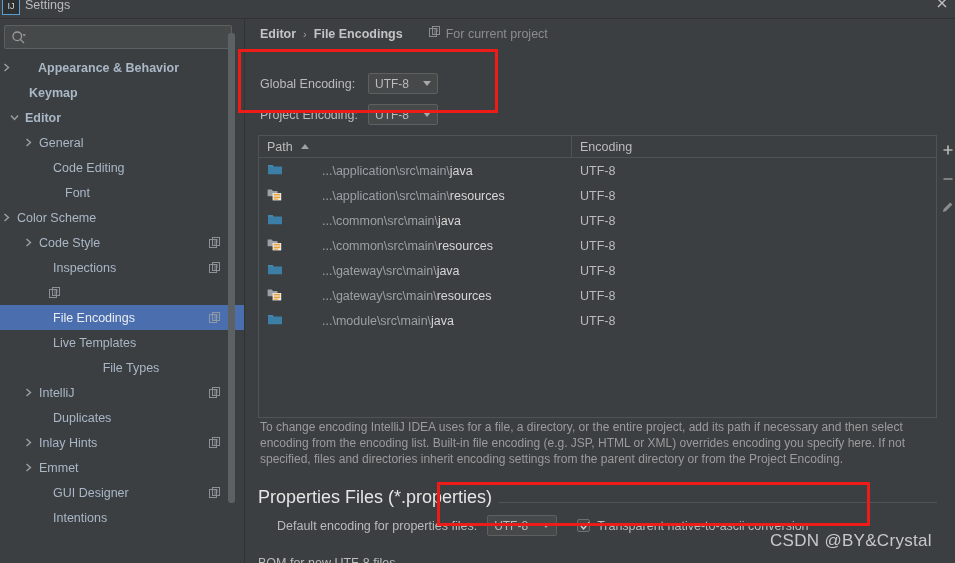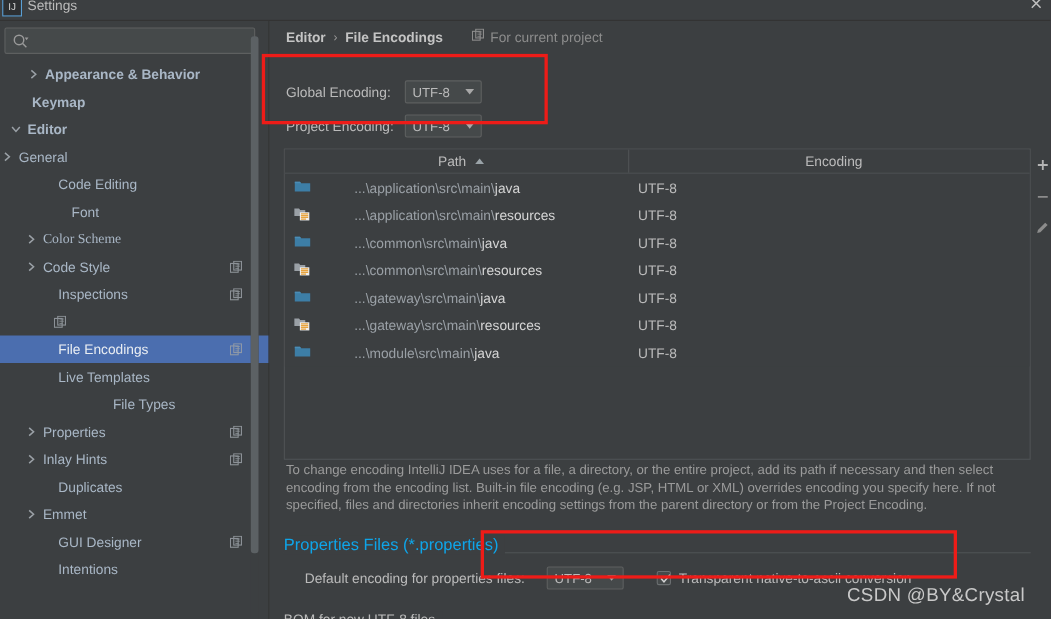--- a/index.html
+++ b/index.html
@@ -201,21 +201,20 @@
     border-bottom: 1px solid #4f5355;
     color: #bbbbbb;
     font-size: 12.5px;
     align-items: center;
   }
   .th {
     padding-left: 8px;
     height: 100%;
     display: flex; align-items: center;
     cursor: pointer;
-    justify-content: center;
   }
   .th.path { width: 313px; border-right: 1px solid #4f5355; }
   .th.enc  { flex: 1 1 auto; }
   .sort-arrow {
     margin-left: 8px;
     width: 0; height: 0;
     border-left: 4px solid transparent;
     border-right: 4px solid transparent;
     border-bottom: 5px solid #9aa3a8;
   }
@@ -262,37 +261,36 @@
     position: absolute; left: 15px; top: 400px;
     width: 676px;
     color: #9b9b9b;
     font-size: 12px;
     line-height: 16px;
   }
 
   
   .group-title {
     position: absolute; left: 13px; top: 468px;
-    font-size: 15px;
-    color: #0ea5e9;
+    font-size: 18px;
+    color: #e5e5e5;
     background: #3c3f41;
     padding-right: 6px;
     z-index: 2;
   }
   .group-line {
     position: absolute; left: 13px; top: 483px;
     width: 679px; height: 1px;
     background: #4f5355;
   }
   .prop-row {
     position: absolute; left: 32px; top: 496px;
     display: flex; align-items: center;
     font-size: 12.5px;
     color: #bbbbbb;
-    gap: 10px;
   }
   .prop-row .plabel { margin-right: 10px; }
   .checkbox-wrap {
     display: flex; align-items: center;
     margin-left: 20px;
     cursor: pointer;
   }
   .cb {
     width: 13px; height: 13px;
     background: #45494a;
@@ -355,21 +353,21 @@
             <circle cx="6.3" cy="6.3" r="4.3" stroke="#9a9a9a" stroke-width="1.3" fill="none"></circle>
             <path d="M9.6 9.6 L13 13" stroke="#9a9a9a" stroke-width="1.3"></path>
             <path d="M11.5 4.2 l3.4 0 l-1.7 2.4 z" fill="#9a9a9a"></path>
           </svg>
         </span>
         <input class="search-input" type="text" placeholder="" style="">
       </div>
     </div>
 
     <div class="tree" id="tree">
-        <div class="tree-row" style="padding-left: 24px;">
+        <div class="tree-row" style="padding-left: 0; gap: 21px;">
           <span class="tree-arrow">
             <svg width="13" height="13" viewBox="0 0 13 13">
               <path d="M4.5 3 L8.5 6.5 L4.5 10" stroke="#9aa0a6" stroke-width="1.4" fill="none"></path>
             </svg>
           </span>
           <span class="tree-label" style="margin-left: 4px; font-weight: bold;">Appearance &amp; Behavior</span>
           <span class="tree-badge hidden">
             <svg width="12" height="12" viewBox="0 0 12 12">
               <rect x="0.5" y="2.5" width="7" height="8" stroke="#9aa0a6" stroke-width="1" fill="none"></rect>
               <rect x="3.5" y="0.5" width="7" height="8" stroke="#9aa0a6" stroke-width="1" fill="none"></rect>
@@ -400,71 +398,71 @@
           </span>
           <span class="tree-label" style="margin-left: 4px; font-weight: bold;">Editor</span>
           <span class="tree-badge hidden">
             <svg width="12" height="12" viewBox="0 0 12 12">
               <rect x="0.5" y="2.5" width="7" height="8" stroke="#9aa0a6" stroke-width="1" fill="none"></rect>
               <rect x="3.5" y="0.5" width="7" height="8" stroke="#9aa0a6" stroke-width="1" fill="none"></rect>
               <path d="M5 3 h4 M5 5 h4 M5 7 h3" stroke="#9aa0a6" stroke-width="0.8"></path>
             </svg>
           </span>
         </div>
+        <div class="tree-row" style="padding-left: 22px;">
+          <span class="tree-arrow">
+            <svg width="13" height="13" viewBox="0 0 13 13">
+              <path d="M4.5 3 L8.5 6.5 L4.5 10" stroke="#9aa0a6" stroke-width="1.4" fill="none"></path>
+            </svg>
+          </span>
+          <span class="tree-label" style="margin-left: 4px;">General</span>
+          <span class="tree-badge hidden">
+            <svg width="12" height="12" viewBox="0 0 12 12">
+              <rect x="0.5" y="2.5" width="7" height="8" stroke="#9aa0a6" stroke-width="1" fill="none"></rect>
+              <rect x="3.5" y="0.5" width="7" height="8" stroke="#9aa0a6" stroke-width="1" fill="none"></rect>
+              <path d="M5 3 h4 M5 5 h4 M5 7 h3" stroke="#9aa0a6" stroke-width="0.8"></path>
+            </svg>
+          </span>
+        </div>
+        <div class="tree-row" style="padding-left: 36px;">
+          <span class="tree-arrow none">
+            <svg width="13" height="13" viewBox="0 0 13 13">
+              <path d="M4.5 3 L8.5 6.5 L4.5 10" stroke="#9aa0a6" stroke-width="1.4" fill="none"></path>
+            </svg>
+          </span>
+          <span class="tree-label" style="margin-left: 4px;">Code Editing</span>
+          <span class="tree-badge hidden">
+            <svg width="12" height="12" viewBox="0 0 12 12">
+              <rect x="0.5" y="2.5" width="7" height="8" stroke="#9aa0a6" stroke-width="1" fill="none"></rect>
+              <rect x="3.5" y="0.5" width="7" height="8" stroke="#9aa0a6" stroke-width="1" fill="none"></rect>
+              <path d="M5 3 h4 M5 5 h4 M5 7 h3" stroke="#9aa0a6" stroke-width="0.8"></path>
+            </svg>
+          </span>
+        </div>
+        <div class="tree-row" style="padding-left: 48px;">
+          <span class="tree-arrow none">
+            <svg width="13" height="13" viewBox="0 0 13 13">
+              <path d="M4.5 3 L8.5 6.5 L4.5 10" stroke="#9aa0a6" stroke-width="1.4" fill="none"></path>
+            </svg>
+          </span>
+          <span class="tree-label" style="margin-left: 4px;">Font</span>
+          <span class="tree-badge hidden">
+            <svg width="12" height="12" viewBox="0 0 12 12">
+              <rect x="0.5" y="2.5" width="7" height="8" stroke="#9aa0a6" stroke-width="1" fill="none"></rect>
+              <rect x="3.5" y="0.5" width="7" height="8" stroke="#9aa0a6" stroke-width="1" fill="none"></rect>
+              <path d="M5 3 h4 M5 5 h4 M5 7 h3" stroke="#9aa0a6" stroke-width="0.8"></path>
+            </svg>
+          </span>
+        </div>
         <div class="tree-row" style="">
           <span class="tree-arrow">
             <svg width="13" height="13" viewBox="0 0 13 13">
               <path d="M4.5 3 L8.5 6.5 L4.5 10" stroke="#9aa0a6" stroke-width="1.4" fill="none"></path>
             </svg>
           </span>
-          <span class="tree-label" style="margin-left: 4px;">General</span>
-          <span class="tree-badge hidden">
-            <svg width="12" height="12" viewBox="0 0 12 12">
-              <rect x="0.5" y="2.5" width="7" height="8" stroke="#9aa0a6" stroke-width="1" fill="none"></rect>
-              <rect x="3.5" y="0.5" width="7" height="8" stroke="#9aa0a6" stroke-width="1" fill="none"></rect>
-              <path d="M5 3 h4 M5 5 h4 M5 7 h3" stroke="#9aa0a6" stroke-width="0.8"></path>
-            </svg>
-          </span>
-        </div>
-        <div class="tree-row" style="padding-left: 36px;">
-          <span class="tree-arrow none">
-            <svg width="13" height="13" viewBox="0 0 13 13">
-              <path d="M4.5 3 L8.5 6.5 L4.5 10" stroke="#9aa0a6" stroke-width="1.4" fill="none"></path>
-            </svg>
-          </span>
-          <span class="tree-label" style="margin-left: 4px;">Code Editing</span>
-          <span class="tree-badge hidden">
-            <svg width="12" height="12" viewBox="0 0 12 12">
-              <rect x="0.5" y="2.5" width="7" height="8" stroke="#9aa0a6" stroke-width="1" fill="none"></rect>
-              <rect x="3.5" y="0.5" width="7" height="8" stroke="#9aa0a6" stroke-width="1" fill="none"></rect>
-              <path d="M5 3 h4 M5 5 h4 M5 7 h3" stroke="#9aa0a6" stroke-width="0.8"></path>
-            </svg>
-          </span>
-        </div>
-        <div class="tree-row" style="padding-left: 48px;">
-          <span class="tree-arrow none">
-            <svg width="13" height="13" viewBox="0 0 13 13">
-              <path d="M4.5 3 L8.5 6.5 L4.5 10" stroke="#9aa0a6" stroke-width="1.4" fill="none"></path>
-            </svg>
-          </span>
-          <span class="tree-label" style="margin-left: 4px;">Font</span>
-          <span class="tree-badge hidden">
-            <svg width="12" height="12" viewBox="0 0 12 12">
-              <rect x="0.5" y="2.5" width="7" height="8" stroke="#9aa0a6" stroke-width="1" fill="none"></rect>
-              <rect x="3.5" y="0.5" width="7" height="8" stroke="#9aa0a6" stroke-width="1" fill="none"></rect>
-              <path d="M5 3 h4 M5 5 h4 M5 7 h3" stroke="#9aa0a6" stroke-width="0.8"></path>
-            </svg>
-          </span>
-        </div>
-        <div class="tree-row" style="padding-left: 22px; font-family: Liberation Serif, serif;">
-          <span class="tree-arrow">
-            <svg width="13" height="13" viewBox="0 0 13 13">
-              <path d="M4.5 3 L8.5 6.5 L4.5 10" stroke="#9aa0a6" stroke-width="1.4" fill="none"></path>
-            </svg>
-          </span>
           <span class="tree-label" style="margin-left: 4px;">Color Scheme</span>
           <span class="tree-badge hidden">
             <svg width="12" height="12" viewBox="0 0 12 12">
               <rect x="0.5" y="2.5" width="7" height="8" stroke="#9aa0a6" stroke-width="1" fill="none"></rect>
               <rect x="3.5" y="0.5" width="7" height="8" stroke="#9aa0a6" stroke-width="1" fill="none"></rect>
               <path d="M5 3 h4 M5 5 h4 M5 7 h3" stroke="#9aa0a6" stroke-width="0.8"></path>
             </svg>
           </span>
         </div>
         <div class="tree-row" style="padding-left: 22px;">
@@ -555,52 +553,52 @@
               <path d="M5 3 h4 M5 5 h4 M5 7 h3" stroke="#9aa0a6" stroke-width="0.8"></path>
             </svg>
           </span>
         </div>
         <div class="tree-row" style="padding-left: 22px;">
           <span class="tree-arrow">
             <svg width="13" height="13" viewBox="0 0 13 13">
               <path d="M4.5 3 L8.5 6.5 L4.5 10" stroke="#9aa0a6" stroke-width="1.4" fill="none"></path>
             </svg>
           </span>
-          <span class="tree-label" style="margin-left: 4px;">Properties</span>
+          <span class="tree-label" style="margin-left: 4px;">IntelliJ</span>
           <span class="tree-badge">
+            <svg width="12" height="12" viewBox="0 0 12 12">
+              <rect x="0.5" y="2.5" width="7" height="8" stroke="#9aa0a6" stroke-width="1" fill="none"></rect>
+              <rect x="3.5" y="0.5" width="7" height="8" stroke="#9aa0a6" stroke-width="1" fill="none"></rect>
+              <path d="M5 3 h4 M5 5 h4 M5 7 h3" stroke="#9aa0a6" stroke-width="0.8"></path>
+            </svg>
+          </span>
+        </div>
+        <div class="tree-row" style="padding-left: 36px;">
+          <span class="tree-arrow none">
+            <svg width="13" height="13" viewBox="0 0 13 13">
+              <path d="M4.5 3 L8.5 6.5 L4.5 10" stroke="#9aa0a6" stroke-width="1.4" fill="none"></path>
+            </svg>
+          </span>
+          <span class="tree-label" style="margin-left: 4px;">Duplicates</span>
+          <span class="tree-badge hidden">
             <svg width="12" height="12" viewBox="0 0 12 12">
               <rect x="0.5" y="2.5" width="7" height="8" stroke="#9aa0a6" stroke-width="1" fill="none"></rect>
               <rect x="3.5" y="0.5" width="7" height="8" stroke="#9aa0a6" stroke-width="1" fill="none"></rect>
               <path d="M5 3 h4 M5 5 h4 M5 7 h3" stroke="#9aa0a6" stroke-width="0.8"></path>
             </svg>
           </span>
         </div>
         <div class="tree-row" style="padding-left: 22px;">
           <span class="tree-arrow">
             <svg width="13" height="13" viewBox="0 0 13 13">
               <path d="M4.5 3 L8.5 6.5 L4.5 10" stroke="#9aa0a6" stroke-width="1.4" fill="none"></path>
             </svg>
           </span>
           <span class="tree-label" style="margin-left: 4px;">Inlay Hints</span>
           <span class="tree-badge">
-            <svg width="12" height="12" viewBox="0 0 12 12">
-              <rect x="0.5" y="2.5" width="7" height="8" stroke="#9aa0a6" stroke-width="1" fill="none"></rect>
-              <rect x="3.5" y="0.5" width="7" height="8" stroke="#9aa0a6" stroke-width="1" fill="none"></rect>
-              <path d="M5 3 h4 M5 5 h4 M5 7 h3" stroke="#9aa0a6" stroke-width="0.8"></path>
-            </svg>
-          </span>
-        </div>
-        <div class="tree-row" style="padding-left: 36px;">
-          <span class="tree-arrow none">
-            <svg width="13" height="13" viewBox="0 0 13 13">
-              <path d="M4.5 3 L8.5 6.5 L4.5 10" stroke="#9aa0a6" stroke-width="1.4" fill="none"></path>
-            </svg>
-          </span>
-          <span class="tree-label" style="margin-left: 4px;">Duplicates</span>
-          <span class="tree-badge hidden">
             <svg width="12" height="12" viewBox="0 0 12 12">
               <rect x="0.5" y="2.5" width="7" height="8" stroke="#9aa0a6" stroke-width="1" fill="none"></rect>
               <rect x="3.5" y="0.5" width="7" height="8" stroke="#9aa0a6" stroke-width="1" fill="none"></rect>
               <path d="M5 3 h4 M5 5 h4 M5 7 h3" stroke="#9aa0a6" stroke-width="0.8"></path>
             </svg>
           </span>
         </div>
         <div class="tree-row" style="padding-left: 22px;">
           <span class="tree-arrow">
             <svg width="13" height="13" viewBox="0 0 13 13">

